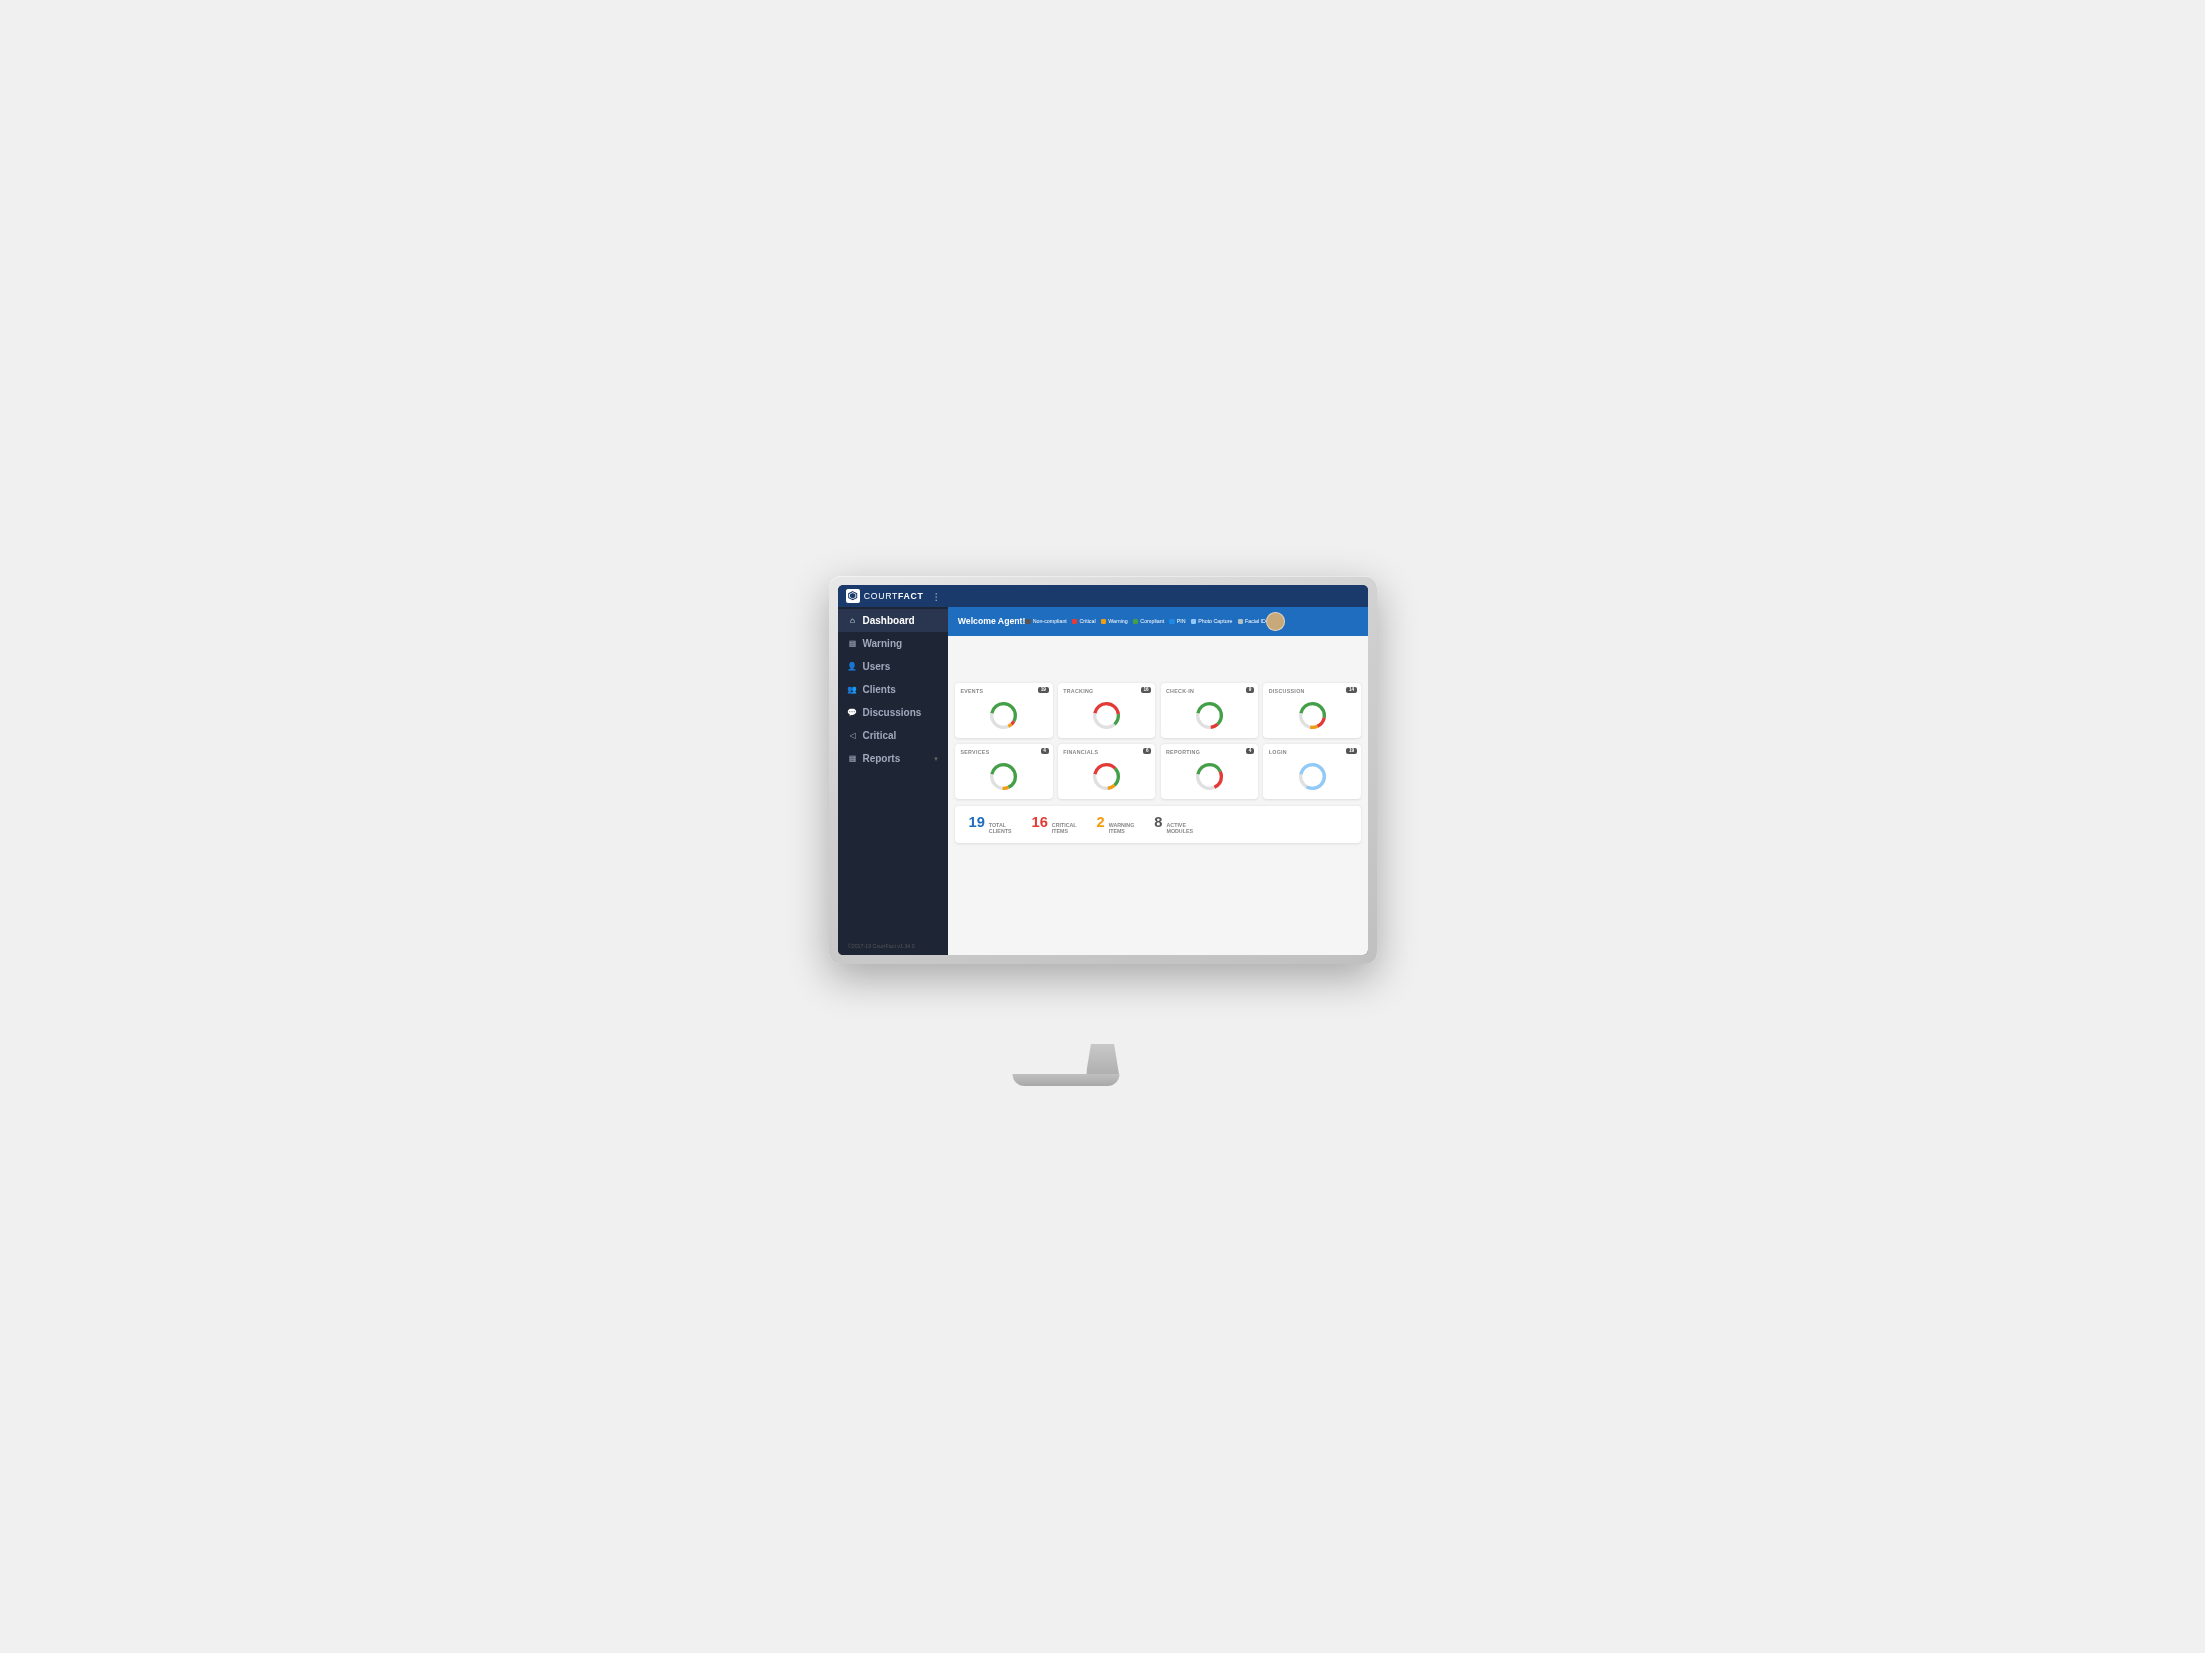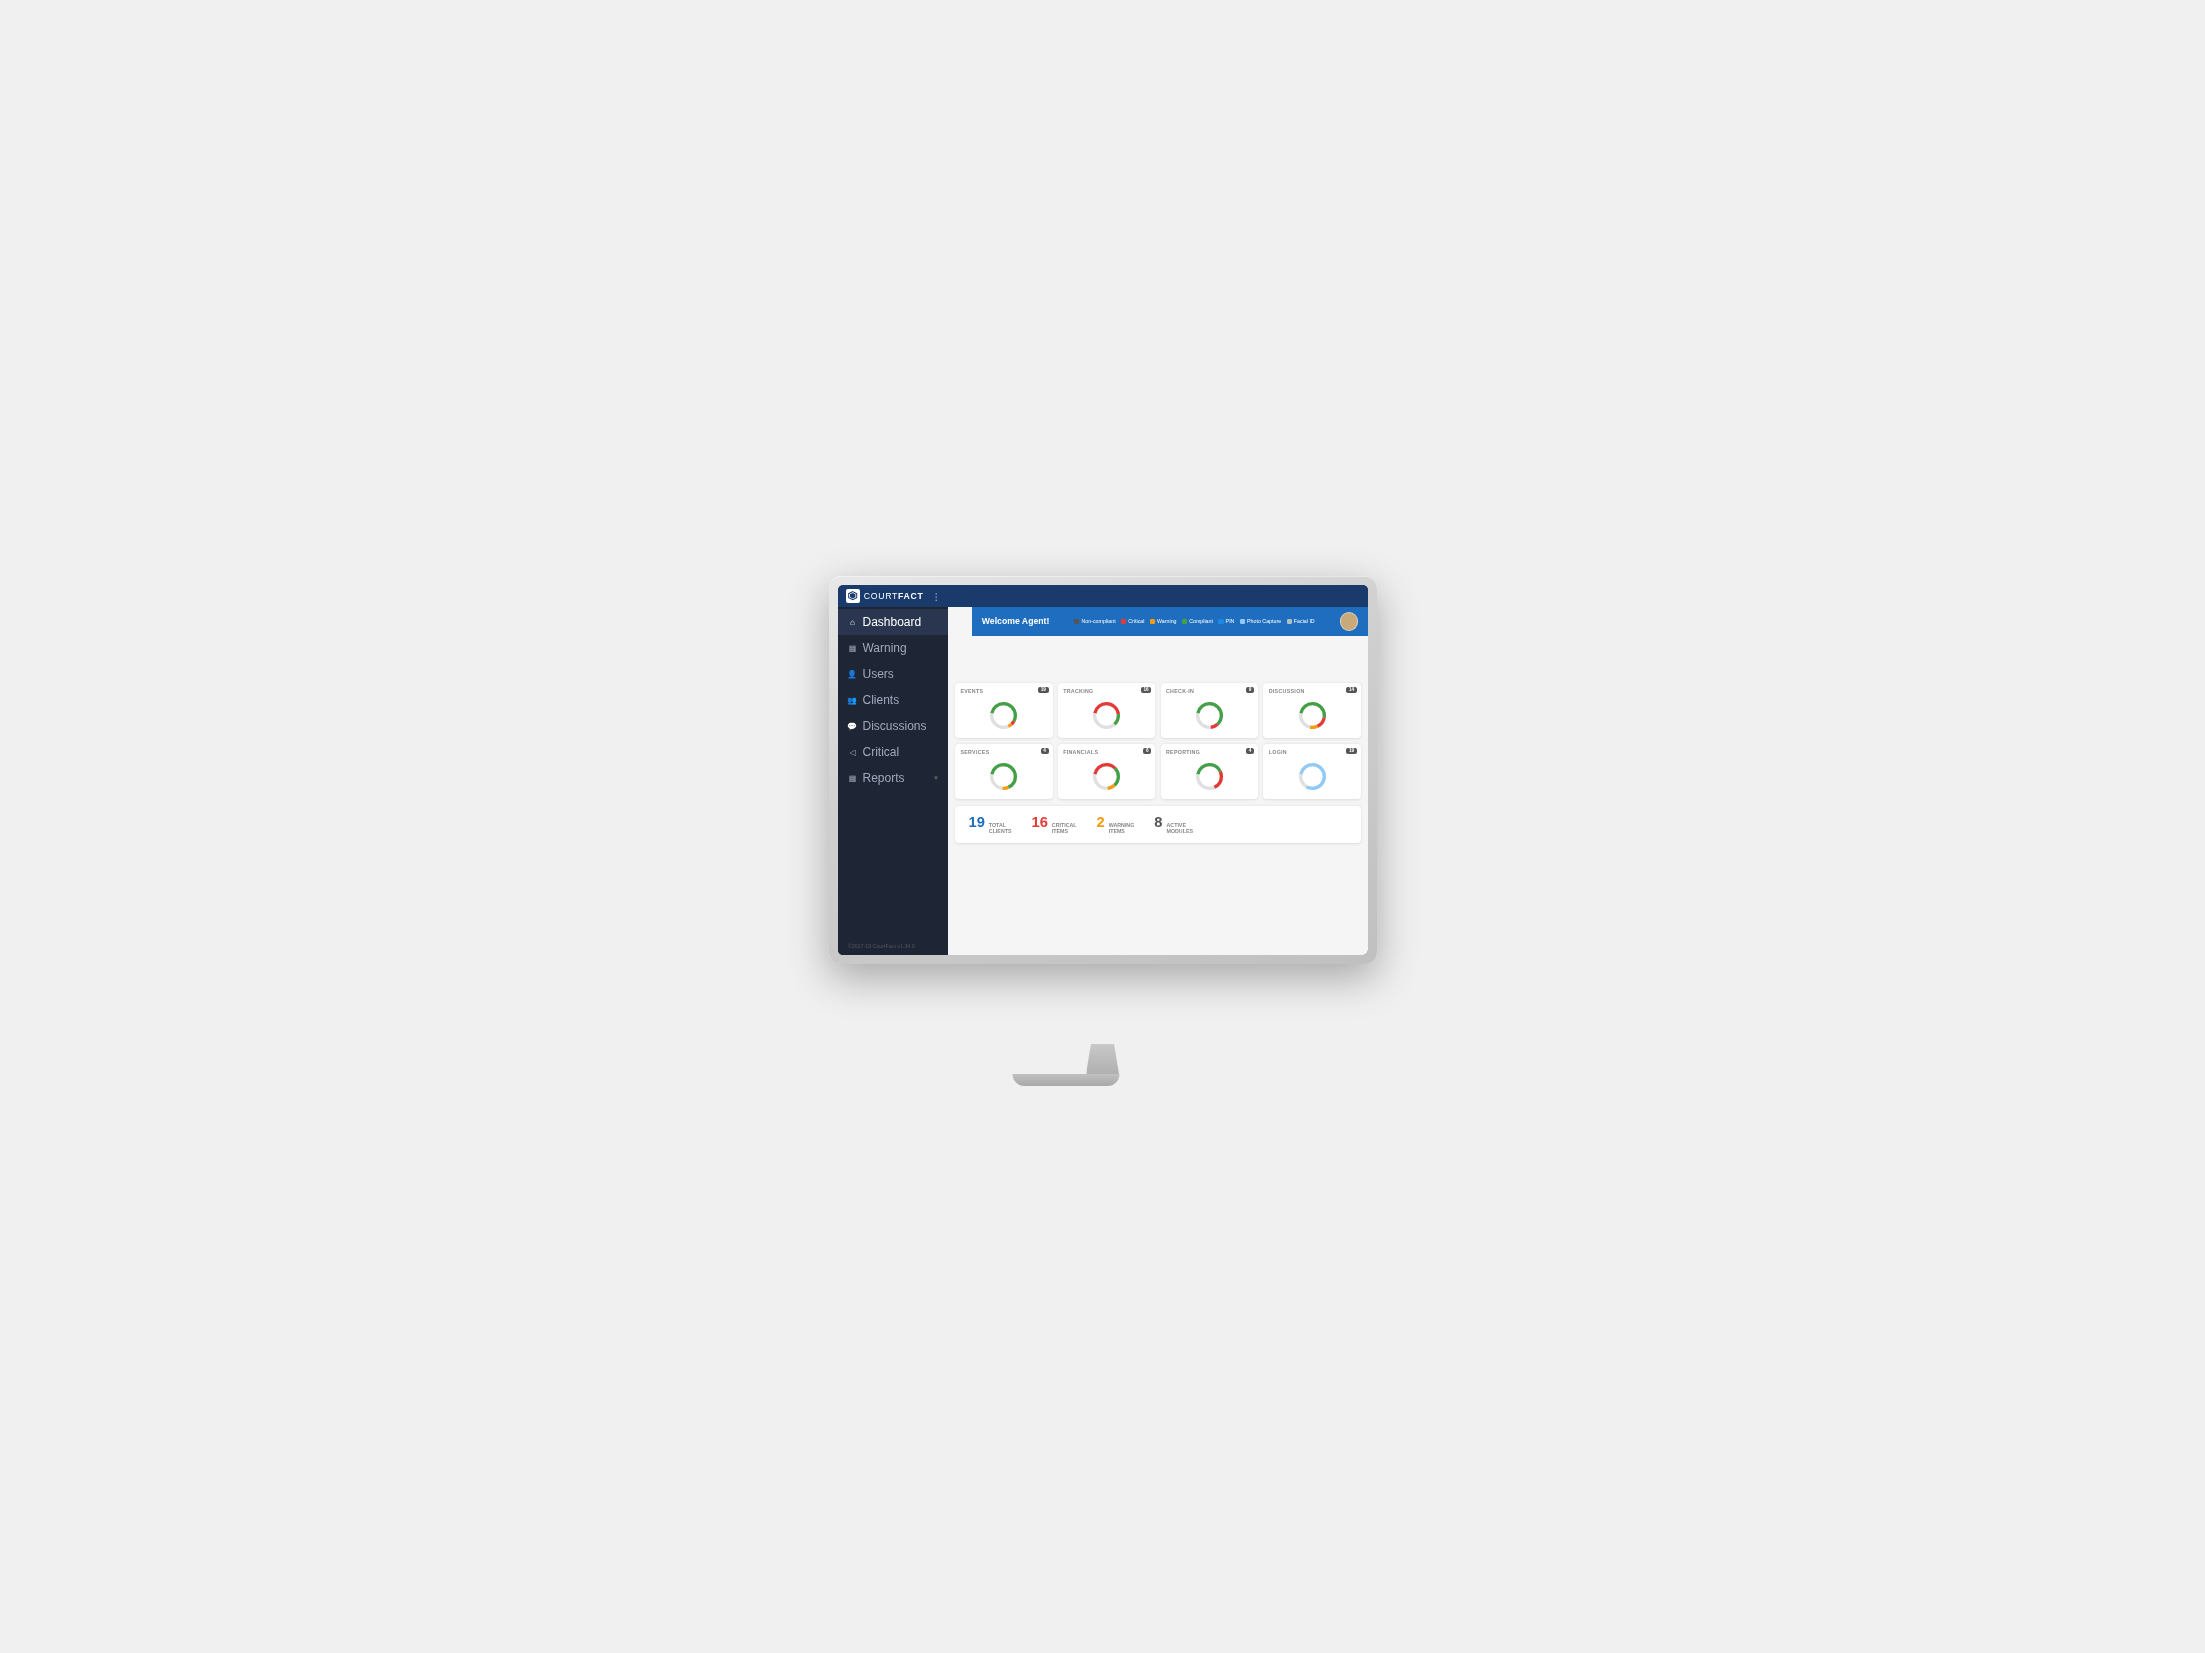--- a/index.html
+++ b/index.html
@@ -130,21 +130,22 @@
       color: white;
     }
 
     .nav-icon {
       font-size: 8px;
       width: 9.4px;
       text-align: center;
     }
 
     .nav-label {
-      font-size: 12px;
+      font-size: 10px;
+      font-weight: bold;
     }
 
     .nav-arrow {
       margin-left: auto;
       font-size: 6px;
       color: #666;
     }
 
     .sidebar-footer {
       padding: 5.3px 9.4px;
@@ -159,23 +160,21 @@
       display: flex;
       flex-direction: column;
       overflow: hidden;
     }
 
     .content-header {
       background: #1e6dbf;
       padding: 5.3px 9.4px;
       display: flex;
       align-items: center;
-      justify-content: space-between;
       flex-shrink: 0;
-      margin-left: 24px;
     }
 
     .welcome-text {
       color: white;
       font-size: 8.7px;
       font-weight: 600;
     }
 
     .legend {
       display: flex;

